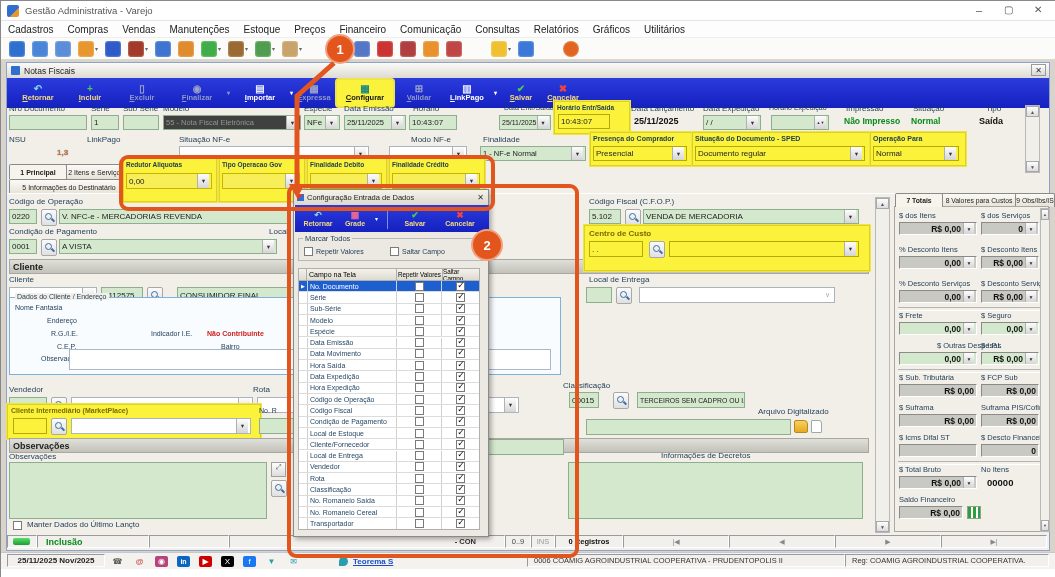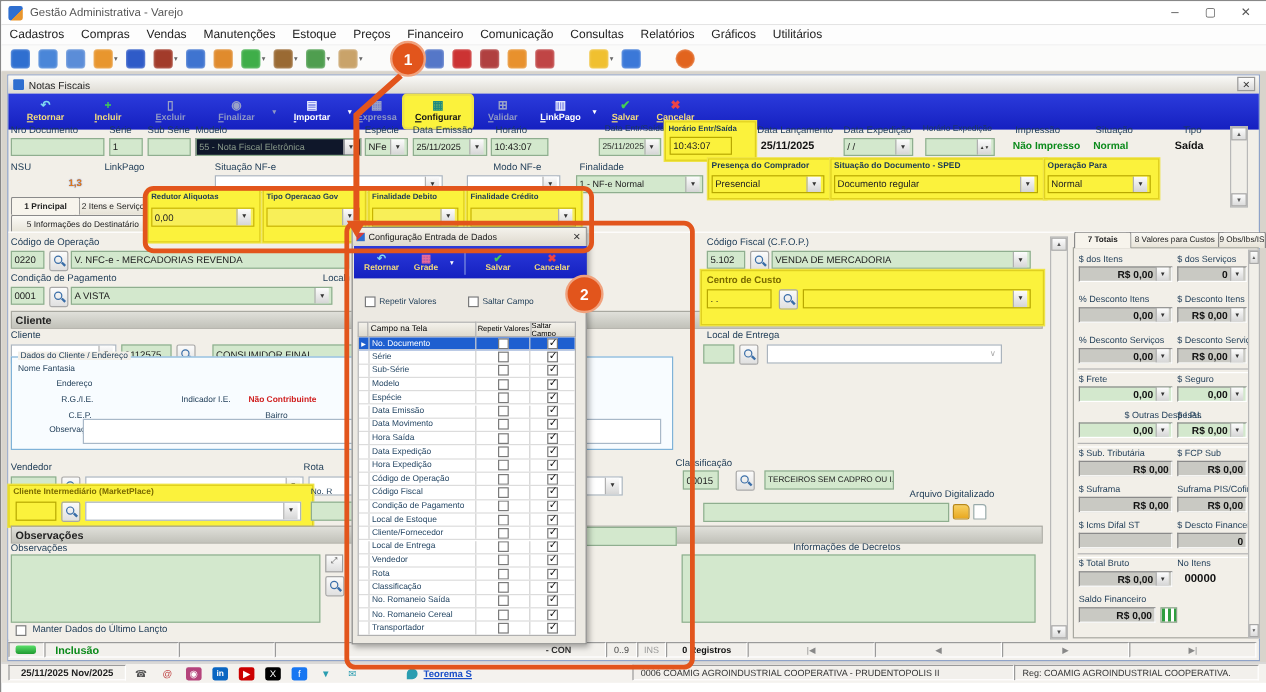--- a/index.html
+++ b/index.html
@@ -1,21 +1,21 @@
 <!DOCTYPE html>
 <html><head>
 <meta charset="utf-8">
 <style>
   html,body{margin:0;padding:0;background:#fff}
   #canvas{position:relative;width:1055px;height:577px;background:#fff;font-family:"Liberation Sans",sans-serif;overflow:hidden;border:1px solid #888}
   .ab{position:absolute;box-sizing:border-box}
   .lbl{position:absolute;font-size:8px;color:#1c3a55;white-space:nowrap;box-sizing:border-box}
   .f7{font-size:7px}.f65{font-size:6.5px}.f68{font-size:6.8px}
   .fld{position:absolute;height:15px;background:#d3e8cd;border:1px solid #8fae8f;font-size:8px;color:#222;display:flex;align-items:center;padding:0 2px;box-sizing:border-box;white-space:nowrap;overflow:hidden}
-  .fld.dis{background:#0f172a;color:#8a9a8a}
+  .fld.dis{background:#404040;color:#8a9a8a}
   .fld.wht{background:#fff;border-color:#abb4bd}
   .fld.num{justify-content:flex-end}
   .caret{margin-left:auto;flex:0 0 11px;height:100%;background:linear-gradient(#fdfdfd,#d5d5d5);border-left:1px solid #b0b0b0;font-size:5.5px;display:flex;align-items:center;justify-content:center;color:#333}
   .chev{margin-left:auto;font-size:7px;color:#aaa;padding-right:2px}
   .mag{position:absolute;width:14px;height:15px;background:linear-gradient(#fbfbfb,#e0e0e0);border:1px solid #a8a8a8;border-radius:2px}
   .mag::before{content:"";position:absolute;left:3px;top:3px;width:5px;height:5px;border:1.5px solid #3a6ea8;border-radius:50%}
   .mag::after{content:"";position:absolute;left:9px;top:9px;width:3.5px;height:2px;background:#3a6ea8;transform:rotate(45deg)}
   .ybox{position:absolute;background:#fbf23c;border:1px solid #e0d020;box-shadow:0 0 0 1px #eee348}
   .secbar{position:absolute;height:13px;background:linear-gradient(#e0e0da,#c2c2ba);border:1px solid #a8a8a0;font-size:9px;font-weight:bold;color:#222;display:flex;align-items:center;padding:0 3px}
   .cb{width:9px;height:9px;background:#fff;border:1px solid #7a7a7a;display:inline-block;position:relative;box-sizing:border-box}
@@ -609,20 +609,23 @@
       <span style="position:absolute;left:92px;top:3px;width:1px;height:21px;background:#8090e0"></span>
       <div class="dlgbtn" style="left:100px;width:40px">
           <span class="ti" style="color:#44cc55">✔</span>
           <span>Salvar</span>
         </div>
       <div class="dlgbtn" style="left:142px;width:46px">
           <span class="ti" style="color:#ee4444">✖</span>
           <span>Cancelar</span>
         </div>
     </div>
+    <fieldset style="position:absolute;left:4px;top:44px;width:186px;height:27px;border:1px solid #b8b8b8;margin:0;padding:0;box-sizing:border-box">
+      <legend style="font-size:7.5px;color:#1c3a55;margin-left:4px;padding:0 2px">Marcar Todos</legend>
+    </fieldset>
     <span class="cb" style="position:absolute;left:10px;top:57px"></span>
     <span class="lbl f7" style="left:22px;top:58px">Repetir Valores</span>
     <span class="cb" style="position:absolute;left:96px;top:57px"></span>
     <span class="lbl f7" style="left:108px;top:58px">Saltar Campo</span>
     <div class="ab" style="left:4px;top:78px;width:182px;height:13px;display:flex;background:linear-gradient(#f6f4ee,#dcd8cc)">
       <span class="gcell" style="width:9px;border:1px solid #b0b0b0"></span>
       <span class="gcell" style="width:90px;font-size:7px;padding-left:2px;border:1px solid #b0b0b0;border-left:none">Campo na Tela</span>
       <span class="gcell" style="width:46px;font-size:6.3px;justify-content:center;border:1px solid #b0b0b0;border-left:none">Repetir Valores</span>
       <span class="gcell" style="width:37px;font-size:6.3px;justify-content:center;border:1px solid #b0b0b0;border-left:none">Saltar Campo</span>
     </div>

